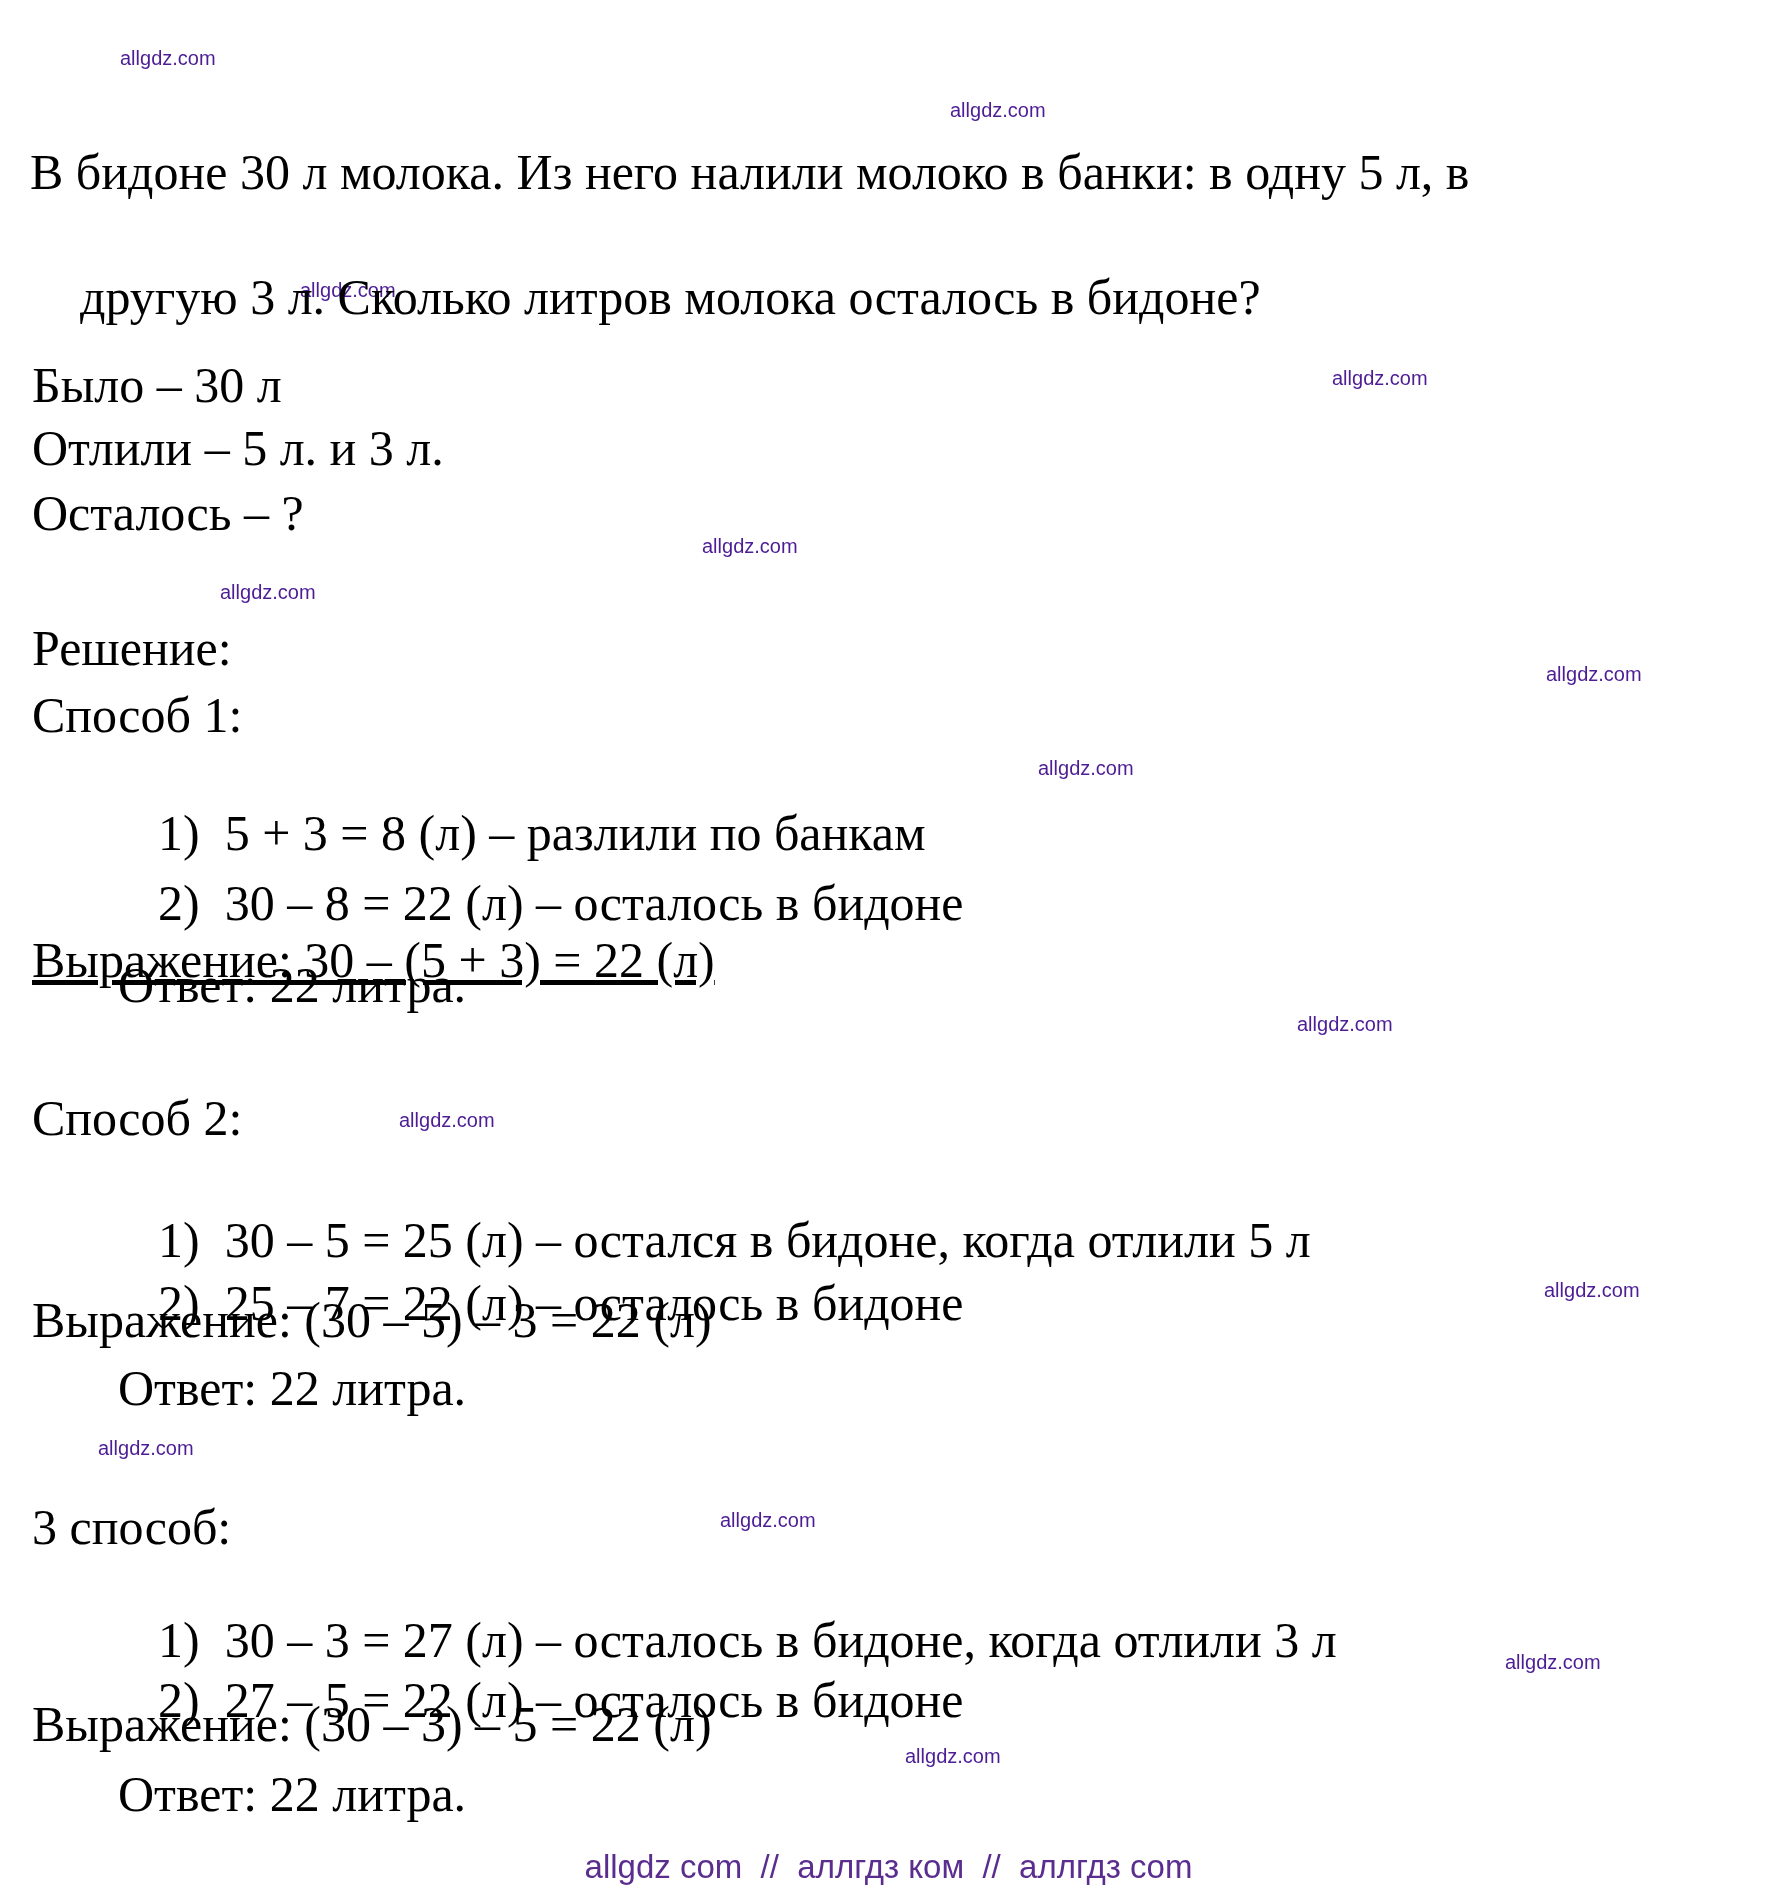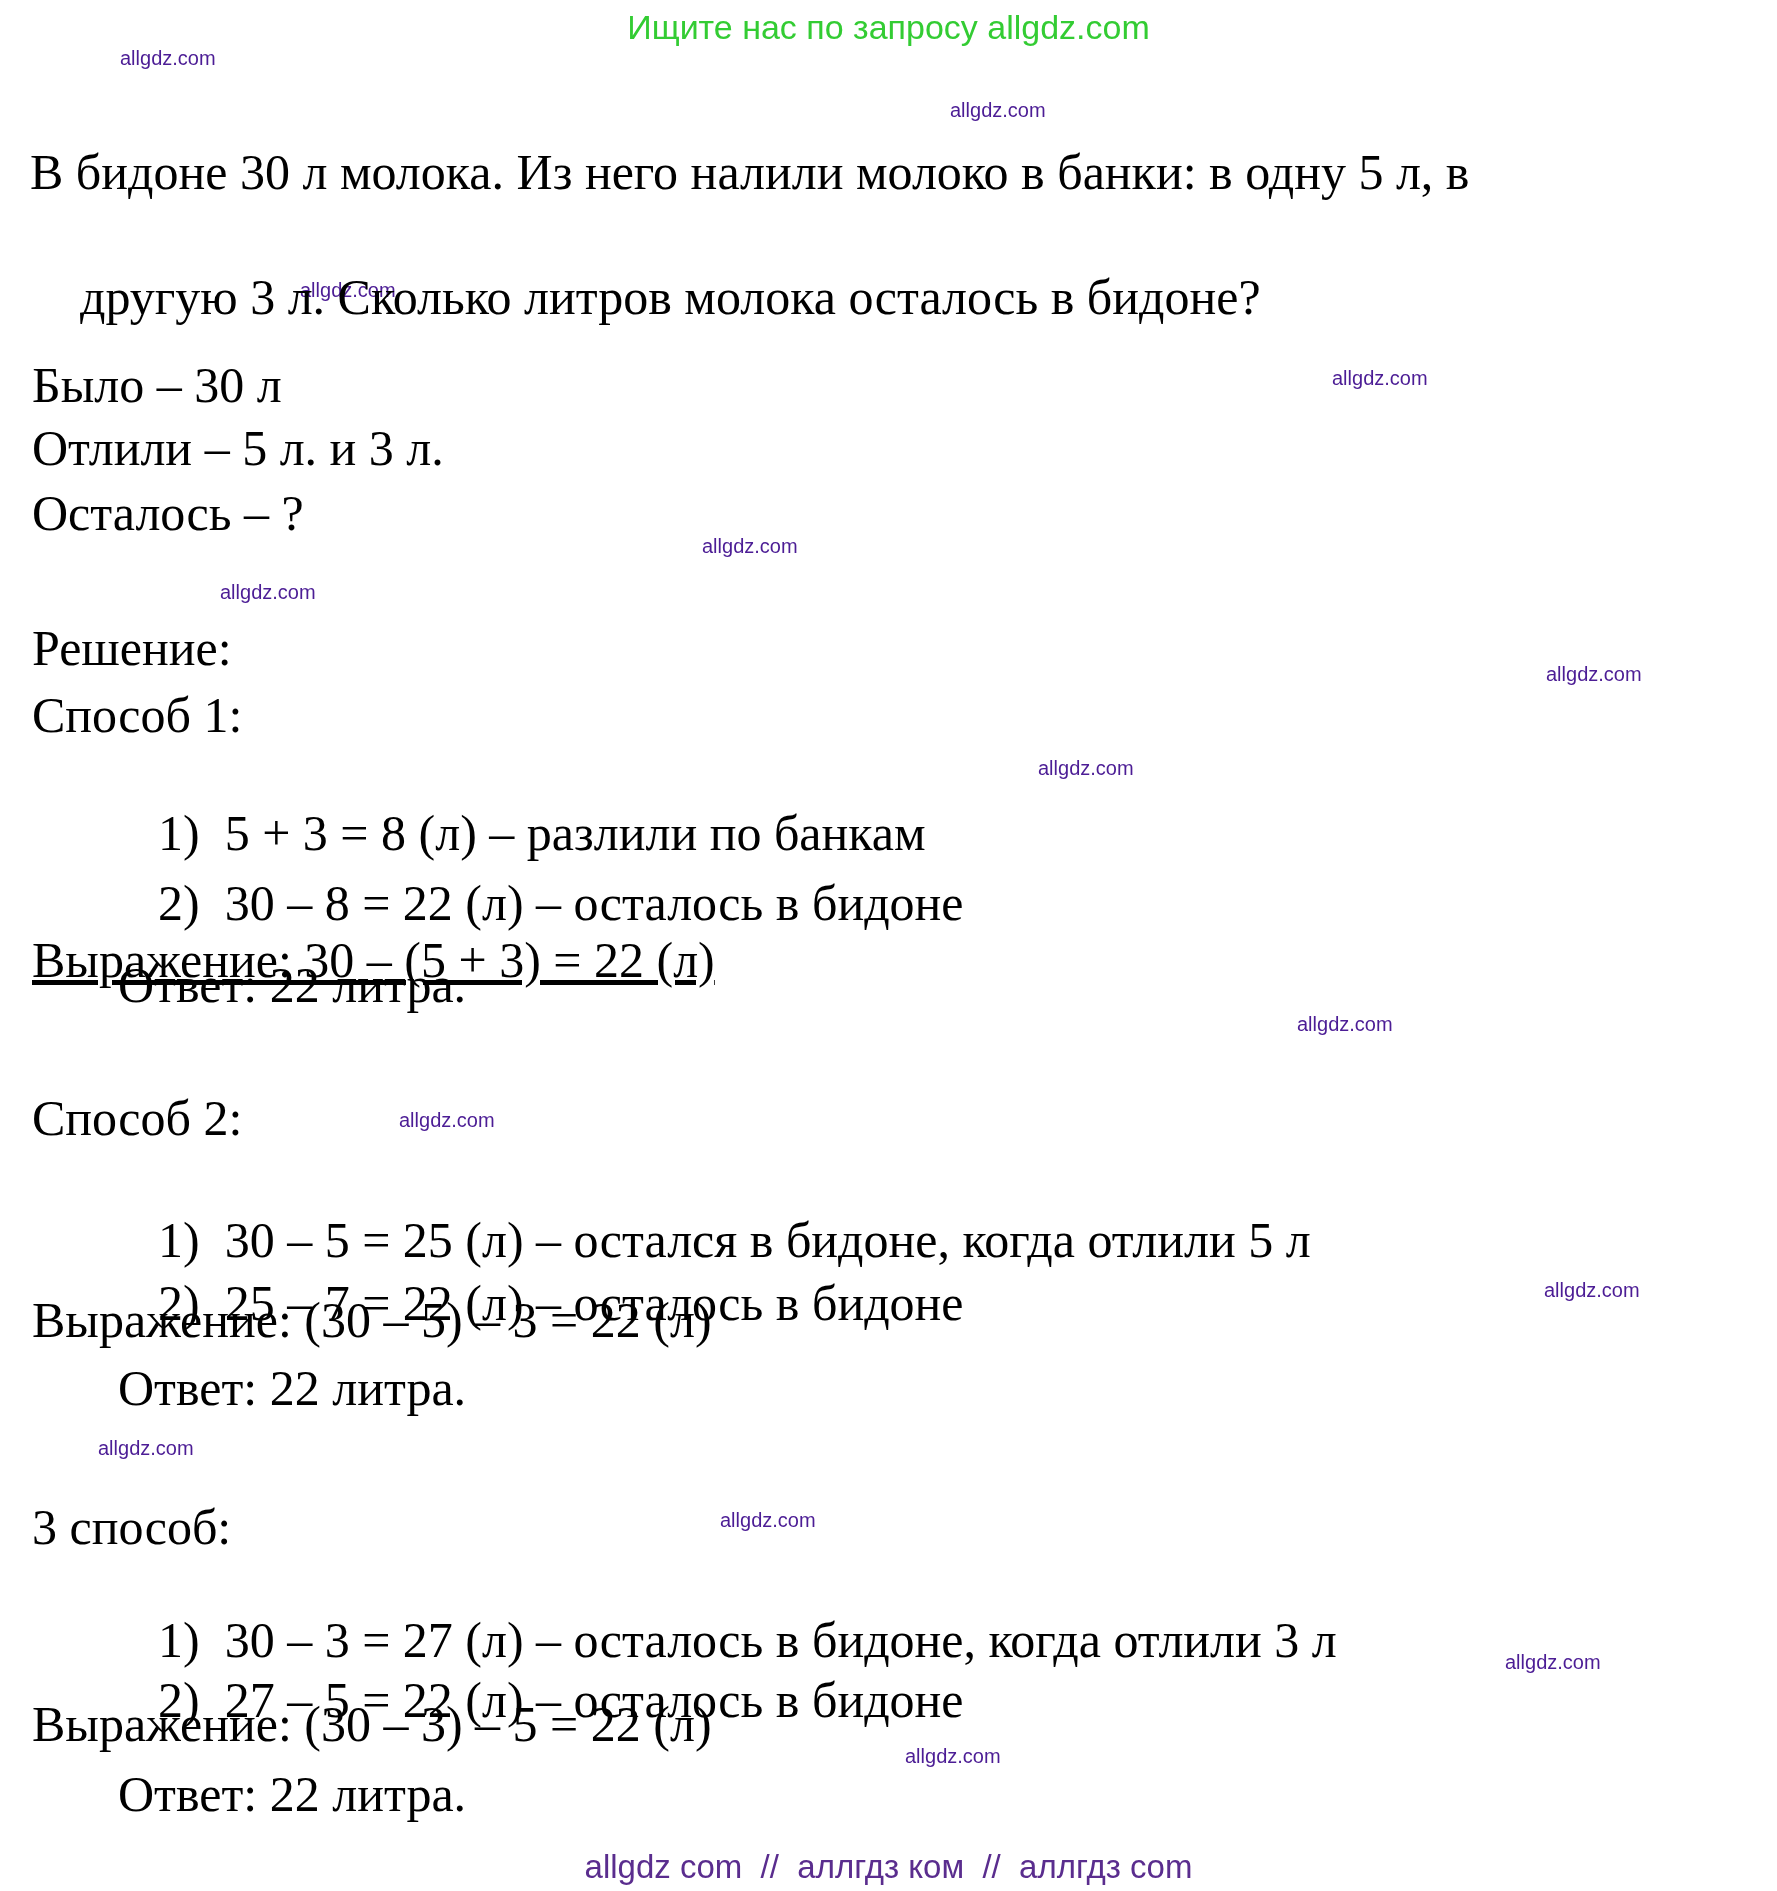--- a/index.html
+++ b/index.html
@@ -51,21 +51,20 @@
     font-family: "Liberation Sans", "DejaVu Sans", sans-serif;
     font-size: 33px;
     color: #5a2d8e;
   }
 </style>
 </head>
 <body>
 
 <div class="page">
 
-  <div class="abs banner">Ищите нас по запросу allgdz.com</div>
 
   <div class="abs wm" style="left:120px;  top:48px;">allgdz.com</div>
   <div class="abs wm" style="left:950px;  top:100px;">allgdz.com</div>
   <div class="abs wm" style="left:300px;  top:280px;">allgdz.com</div>
   <div class="abs wm" style="left:1332px; top:368px;">allgdz.com</div>
   <div class="abs wm" style="left:702px;  top:536px;">allgdz.com</div>
   <div class="abs wm" style="left:220px;  top:582px;">allgdz.com</div>
   <div class="abs wm" style="left:1546px; top:664px;">allgdz.com</div>
   <div class="abs wm" style="left:1038px; top:758px;">allgdz.com</div>
   <div class="abs wm" style="left:1297px; top:1014px;">allgdz.com</div>

